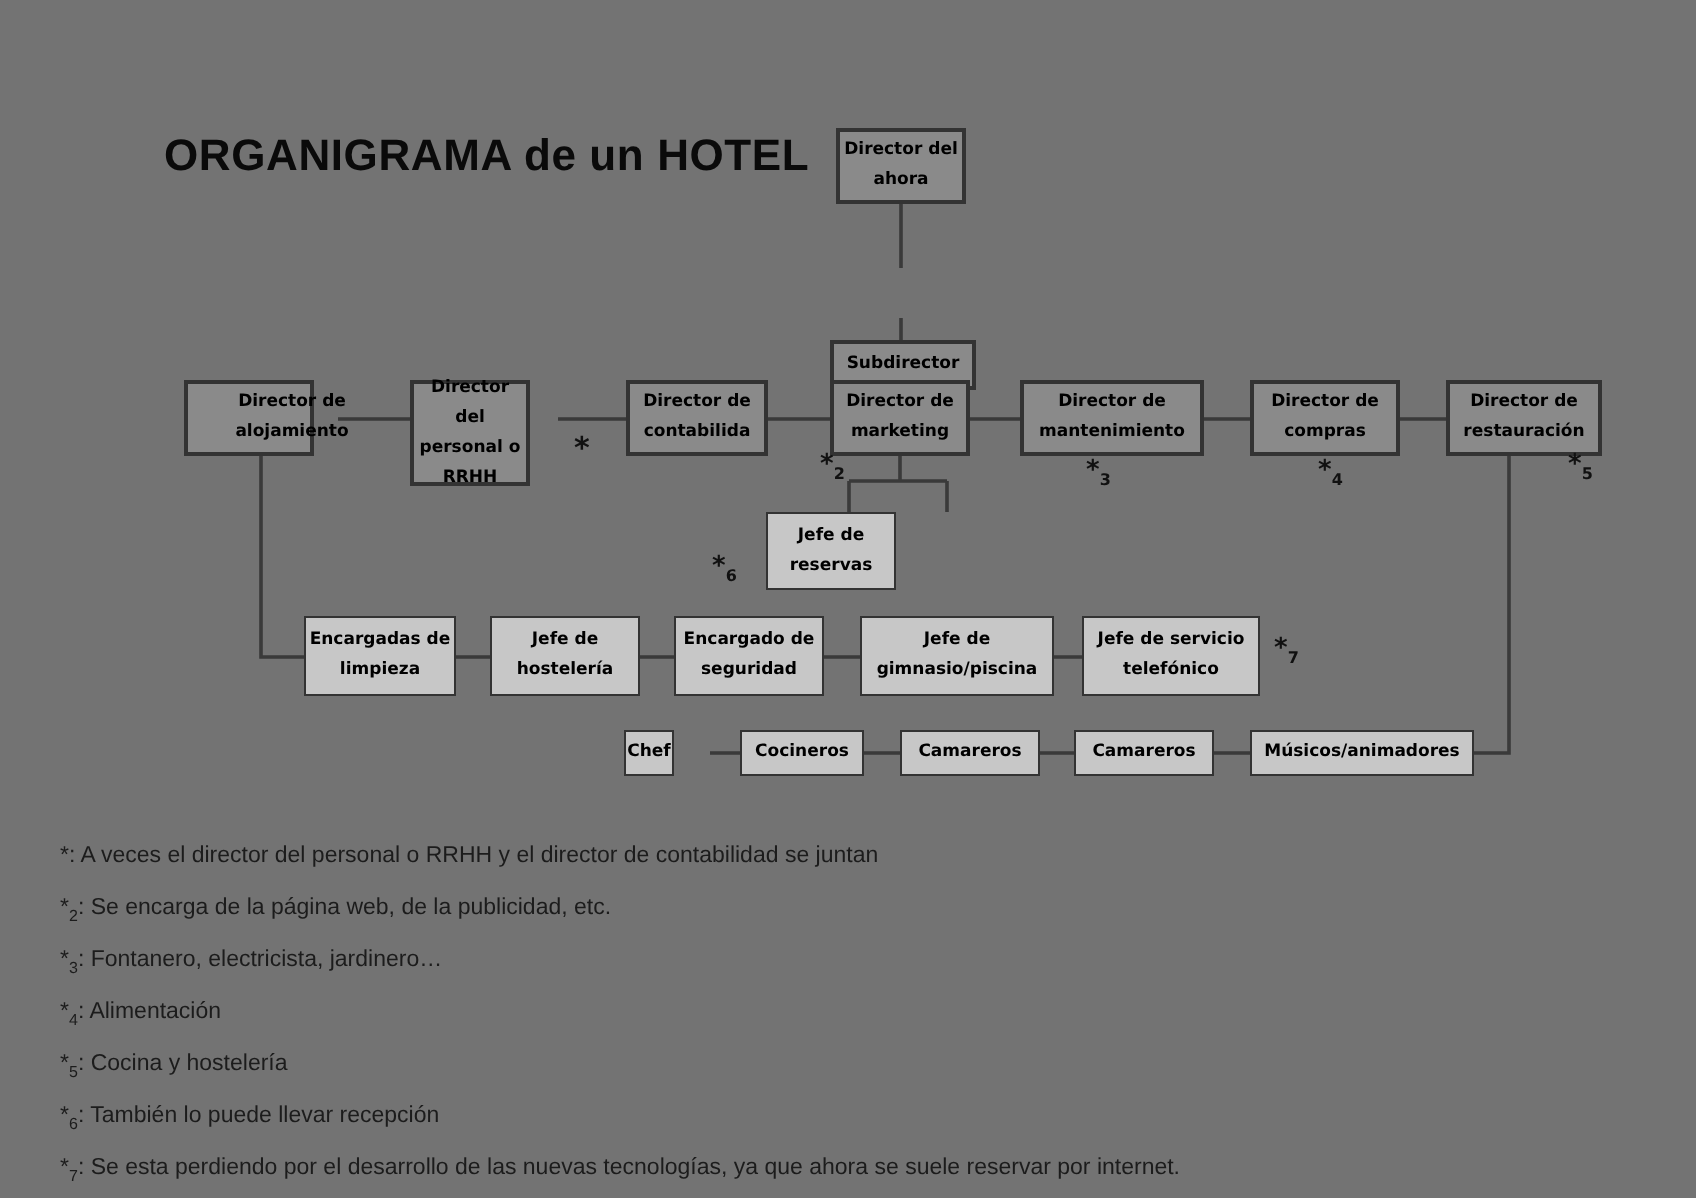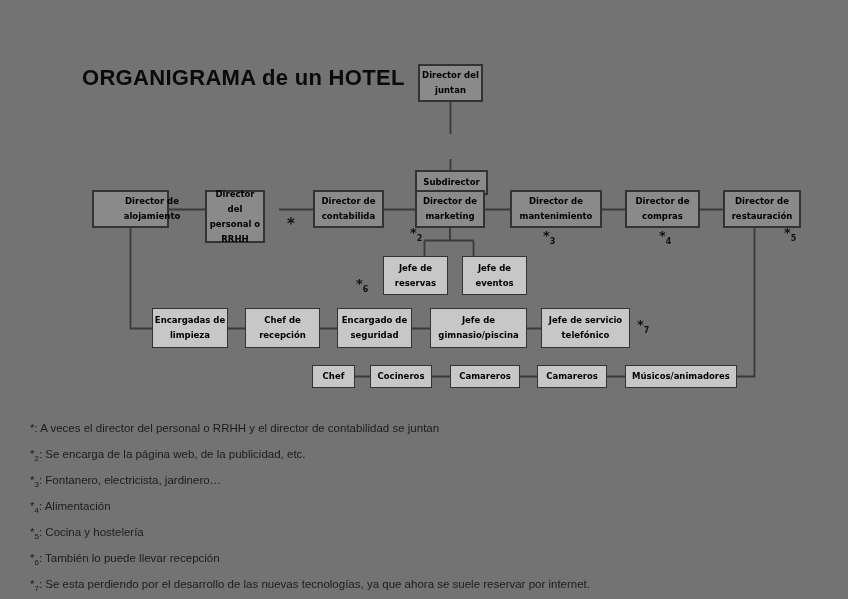--- a/index.html
+++ b/index.html
@@ -79,42 +79,41 @@
              M527 328.5 L541 328.5
              M754.5 228 L754.5 376.5 L737 376.5
              M355 376.5 L370 376.5
              M432 376.5 L450 376.5
              M520 376.5 L537 376.5
              M607 376.5 L625 376.5" stroke="#3a3a3a" stroke-width="1.8" fill="none"></path>
   </svg>
 
   <h1 class="title">ORGANIGRAMA de un HOTEL</h1>
 
-  <div class="node dark" style="left:418px;top:64px;width:65px;height:38px;">Director del juntan</div>
+  <div class="node dark" style="left:418px;top:64px;width:65px;height:38px;">Director del ahora</div>
 
   <div class="node dark" style="left:415px;top:134px;width:73px;height:25px;margin-top:36px;">Subdirector</div>
 
-  <div class="node dark" style="left:92px;top:190px;width:77px;height:38px;padding-left:44px;">Director de alojamiento</div>
+  <div class="node dark" style="left:92px;top:190px;width:65px;height:38px;padding-left:44px;">Director de alojamiento</div>
   <div class="node dark" style="left:205px;top:190px;width:60px;height:53px;">Director del personal o RRHH</div>
   <div class="node dark" style="left:313px;top:190px;width:71px;height:38px;">Director de contabilida</div>
   <div class="node dark" style="left:415px;top:190px;width:70px;height:38px;">Director de marketing</div>
   <div class="node dark" style="left:510px;top:190px;width:92px;height:38px;">Director de mantenimiento</div>
   <div class="node dark" style="left:625px;top:190px;width:75px;height:38px;">Director de compras</div>
   <div class="node dark" style="left:723px;top:190px;width:78px;height:38px;">Director de restauración</div>
 
   <div class="node light" style="left:383px;top:256px;width:65px;height:39px;">Jefe de reservas</div>
-  <div class="node light" style="left:462px;top:256px;width:65px;height:39px;">Jefe de eventos</div>
 
   <div class="node light" style="left:152px;top:308px;width:76px;height:40px;">Encargadas de limpieza</div>
-  <div class="node light" style="left:245px;top:308px;width:75px;height:40px;">Chef de recepción</div>
+  <div class="node light" style="left:245px;top:308px;width:75px;height:40px;">Jefe de hostelería</div>
   <div class="node light" style="left:337px;top:308px;width:75px;height:40px;">Encargado de seguridad</div>
   <div class="node light" style="left:430px;top:308px;width:97px;height:40px;">Jefe de gimnasio/piscina</div>
   <div class="node light" style="left:541px;top:308px;width:89px;height:40px;">Jefe de servicio telefónico</div>
 
-  <div class="node light" style="left:312px;top:365px;width:43px;height:23px;">Chef</div>
+  <div class="node light" style="left:312px;top:365px;width:25px;height:23px;">Chef</div>
   <div class="node light" style="left:370px;top:365px;width:62px;height:23px;">Cocineros</div>
   <div class="node light" style="left:450px;top:365px;width:70px;height:23px;">Camareros</div>
   <div class="node light" style="left:537px;top:365px;width:70px;height:23px;">Camareros</div>
   <div class="node light" style="left:625px;top:365px;width:112px;height:23px;">Músicos/animadores</div>
 
   <div class="marker m-big" style="left:287px;top:217px;"><span>*</span><sub></sub></div>
   <div class="marker" style="left:410px;top:226px;"><span>*</span><sub>2</sub></div>
   <div class="marker" style="left:543px;top:229px;"><span>*</span><sub>3</sub></div>
   <div class="marker" style="left:659px;top:229px;"><span>*</span><sub>4</sub></div>
   <div class="marker" style="left:784px;top:226px;"><span>*</span><sub>5</sub></div>

